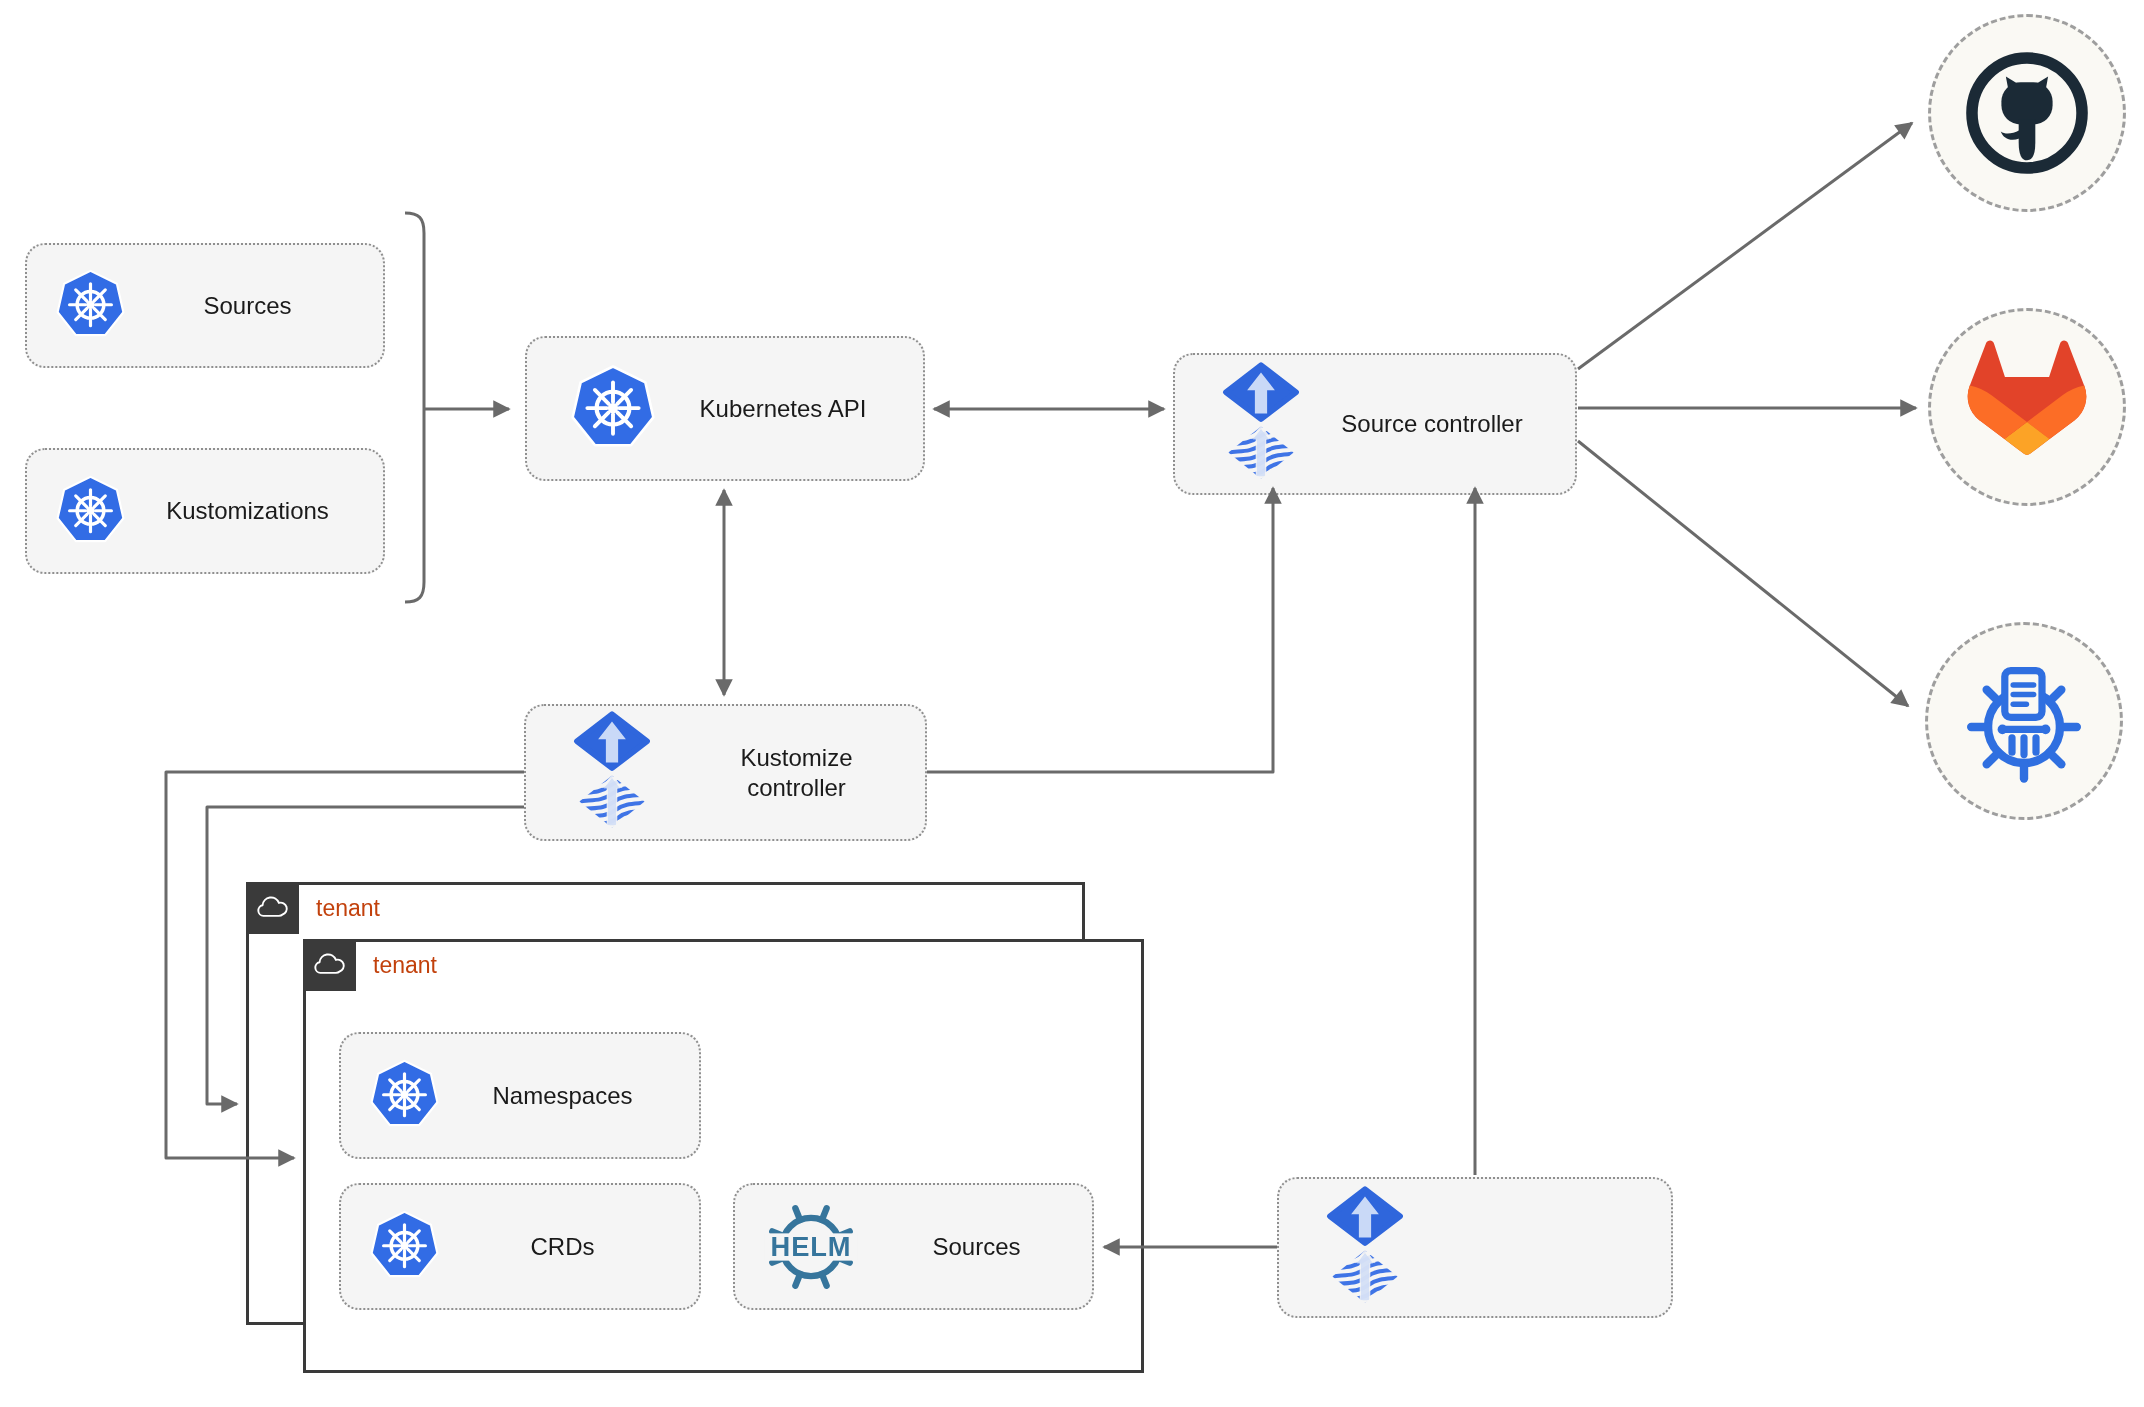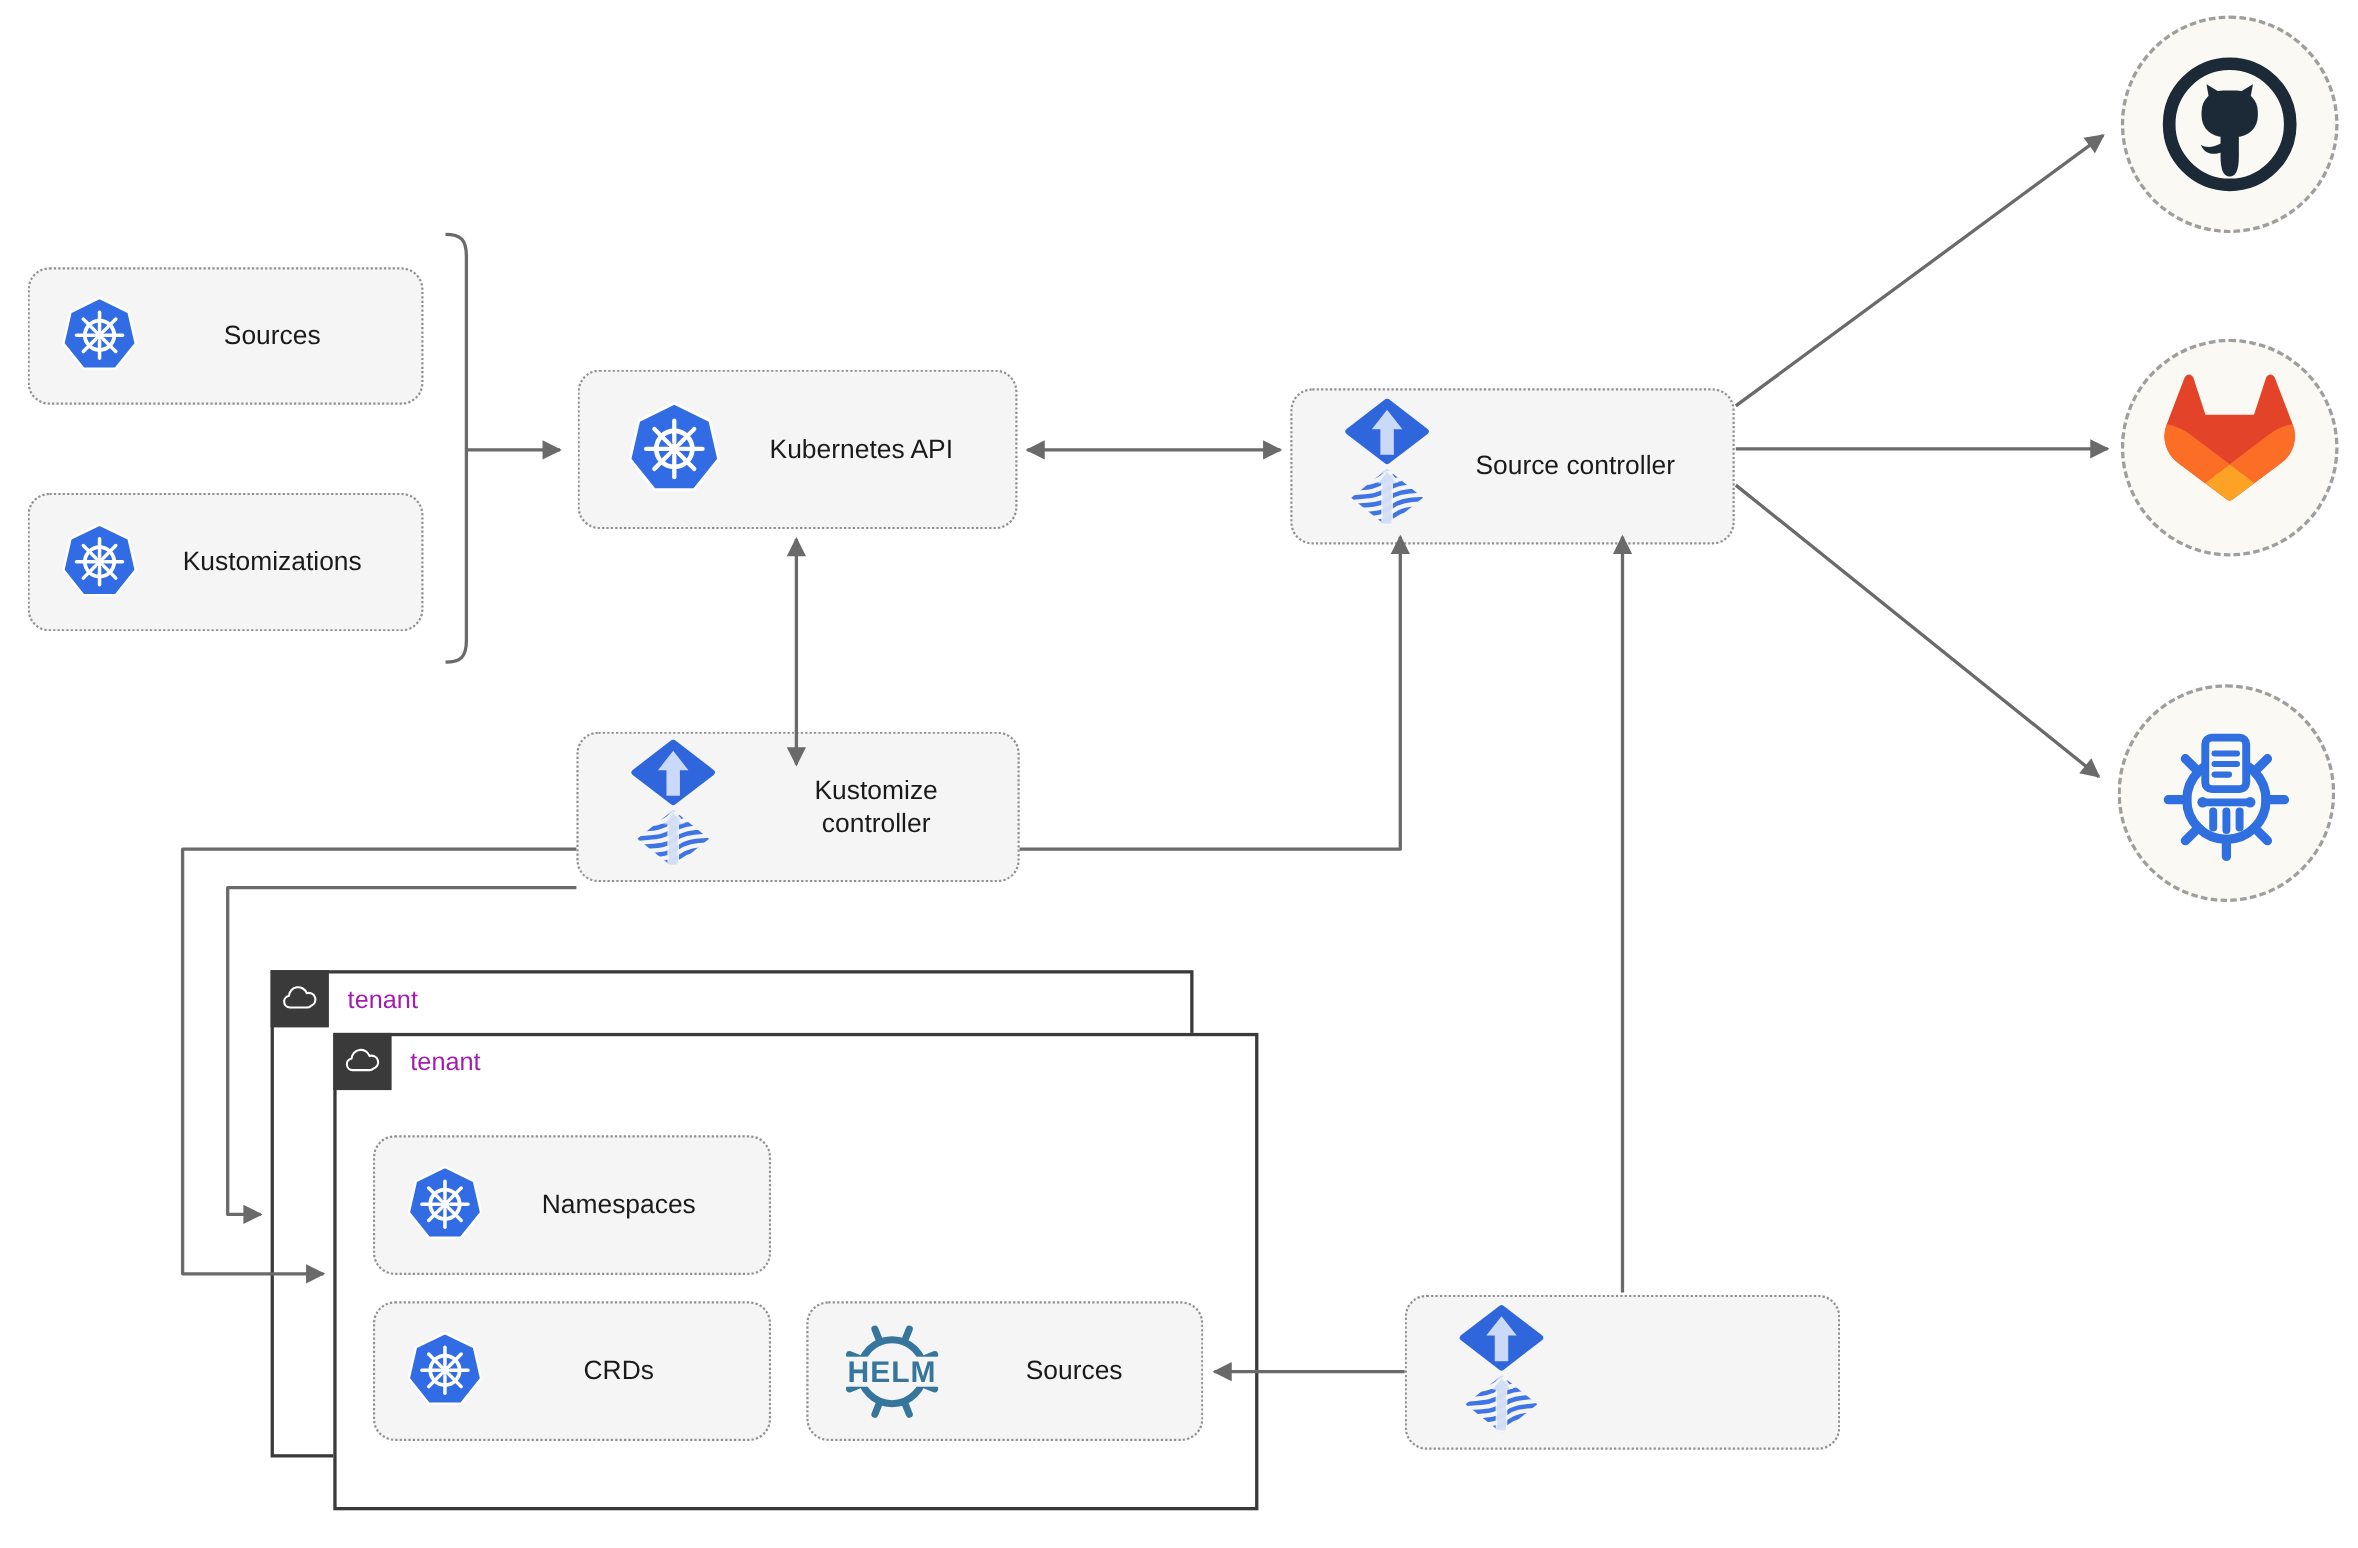--- a/index.html
+++ b/index.html
@@ -27,21 +27,21 @@
 
   
   .tenant{position:absolute;box-sizing:border-box;background:#ffffff;
           border:3px solid var(--c-tenant_border,#3a3a3a);}
   .tenant-back{z-index:1;}
   .tenant-front{z-index:2;}
   .tab{position:absolute;left:-3px;top:-3px;width:53px;height:52px;
        background:var(--c-tenant_tab_bg,#3a3a3a);
        display:flex;align-items:center;justify-content:center;}
   .tab svg{width:36px;height:26px;display:block;}
-  .tenant-label{position:absolute;left:67px;top:10px;font-size:23px;color:#a21caf;}
+  .tenant-label{position:absolute;left:67px;top:10px;font-size:23px;color:#c2410c;}
 
   
   #connectors{position:absolute;left:0;top:0;z-index:4;pointer-events:none;}
 
   .helm-logo-text{font-family:"Liberation Sans","DejaVu Sans",sans-serif;}
 </style>
 </head>
 <body>
 
 <div id="stage">
@@ -146,21 +146,21 @@
     <span class="icon-flux" style="margin-left:16px;">
         <svg viewBox="0 0 100 152">
           <use href="#sym-flux"></use>
         </svg>
       </span>
     <span class="nlabel">
         <span class="ltext wrap">Source controller</span>
       </span>
   </div>
 
-  <div class="node" style="left:524px;top:665px;width:403px;height:137px;gap:28px;">
+  <div class="node" style="left:524px;top:704px;width:403px;height:137px;gap:28px;">
     <span class="icon-flux" style="margin-left:16px;">
         <svg viewBox="0 0 100 152">
           <use href="#sym-flux"></use>
         </svg>
       </span>
     <span class="nlabel">
         <span class="ltext wrap">Kustomize controller</span>
       </span>
   </div>
 

